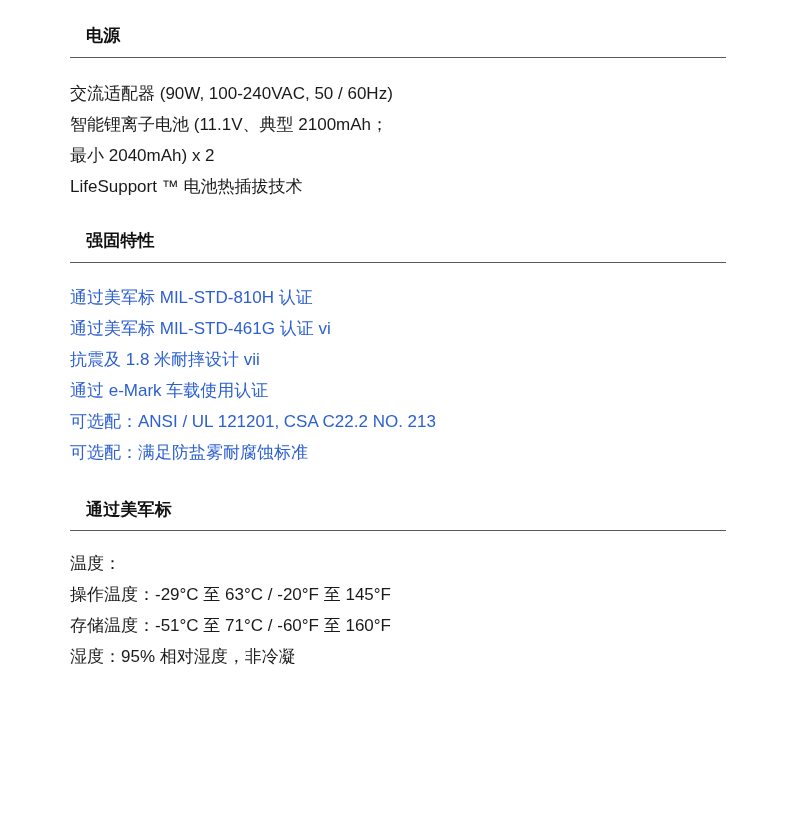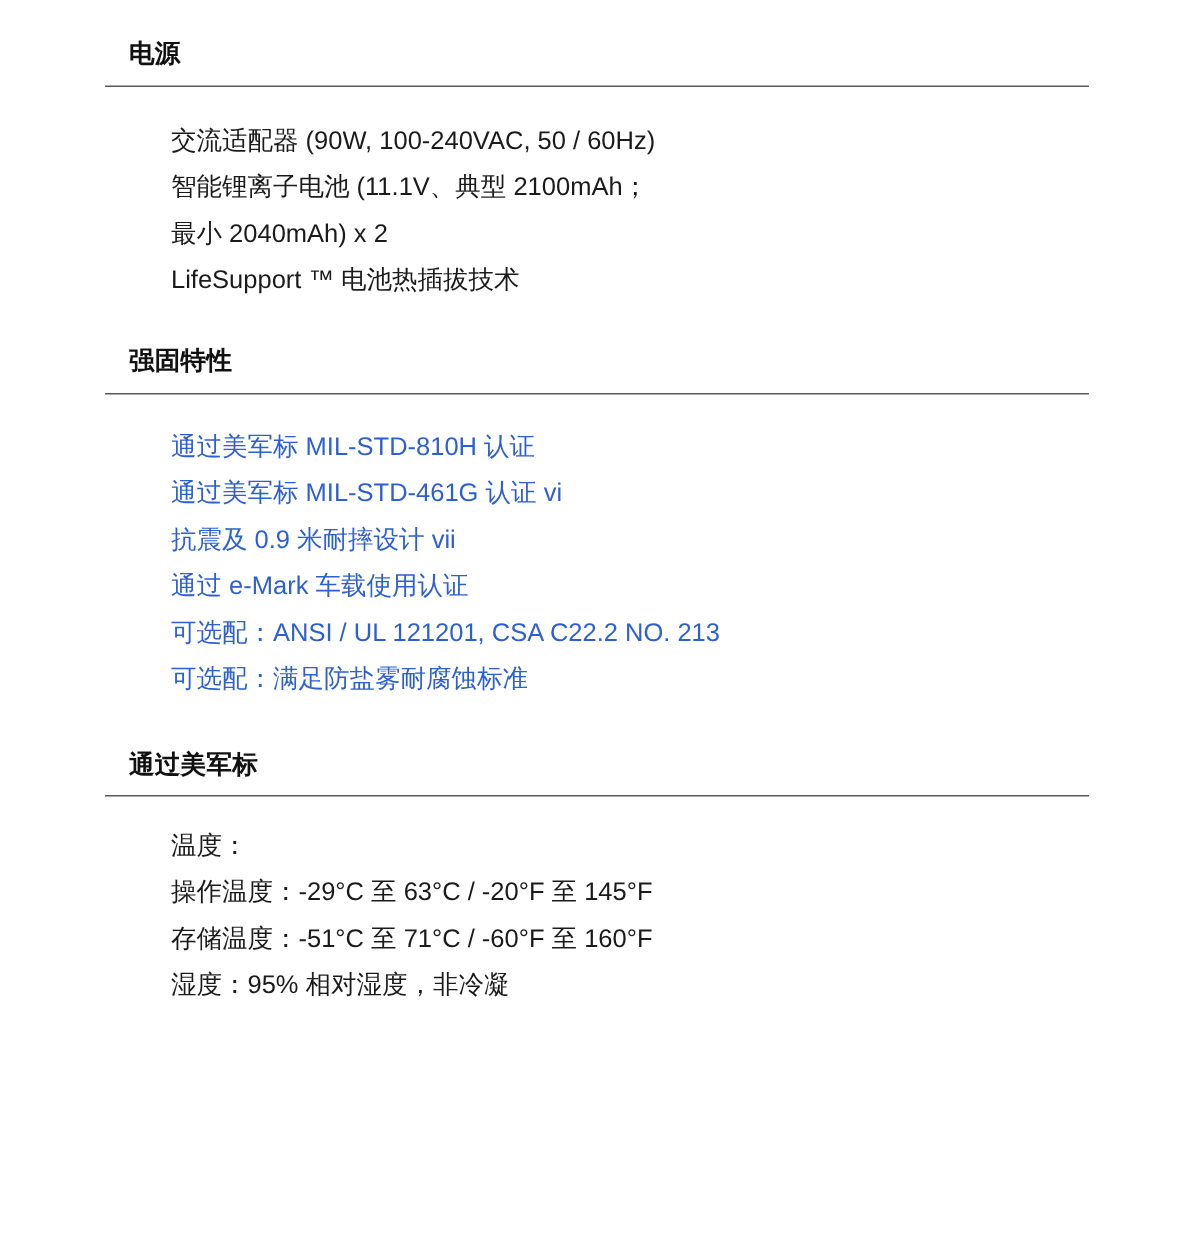--- a/index.html
+++ b/index.html
@@ -42,21 +42,20 @@
   .body-list {
     margin: 0;
     padding: 0;
     list-style: none;
   }
   .body-list li {
     font-size: 17px;
     line-height: 31px;
     color: #1a1a1a;
     white-space: nowrap;
-    margin-left: 44px;
   }
   .body-list.link li {
     color: #2c5fd0;
   }
   .section-power { margin-bottom: 27px; }
   .section-rugged { margin-bottom: 30px; }
   .section-env .rule { margin-bottom: 17px; }
   .section-rugged .rule { margin-bottom: 19px; }
 </style>
 </head>
@@ -74,21 +73,21 @@
       <li>LifeSupport ™ 电池热插拔技术</li>
     </ul>
   </div>
 
   <div class="section section-rugged">
     <h2 class="section-title">强固特性</h2>
     <div class="rule"></div>
     <ul class="body-list link">
       <li>通过美军标 MIL-STD-810H 认证</li>
       <li>通过美军标 MIL-STD-461G 认证 vi</li>
-      <li>抗震及 0.9 米耐摔设计 vii</li>
+      <li>抗震及 1.8 米耐摔设计 vii</li>
       <li>通过 e-Mark 车载使用认证</li>
       <li>可选配：ANSI / UL 121201, CSA C22.2 NO. 213</li>
       <li>可选配：满足防盐雾耐腐蚀标准</li>
     </ul>
   </div>
 
   <div class="section section-env">
     <h2 class="section-title">通过美军标</h2>
     <div class="rule"></div>
     <ul class="body-list">

